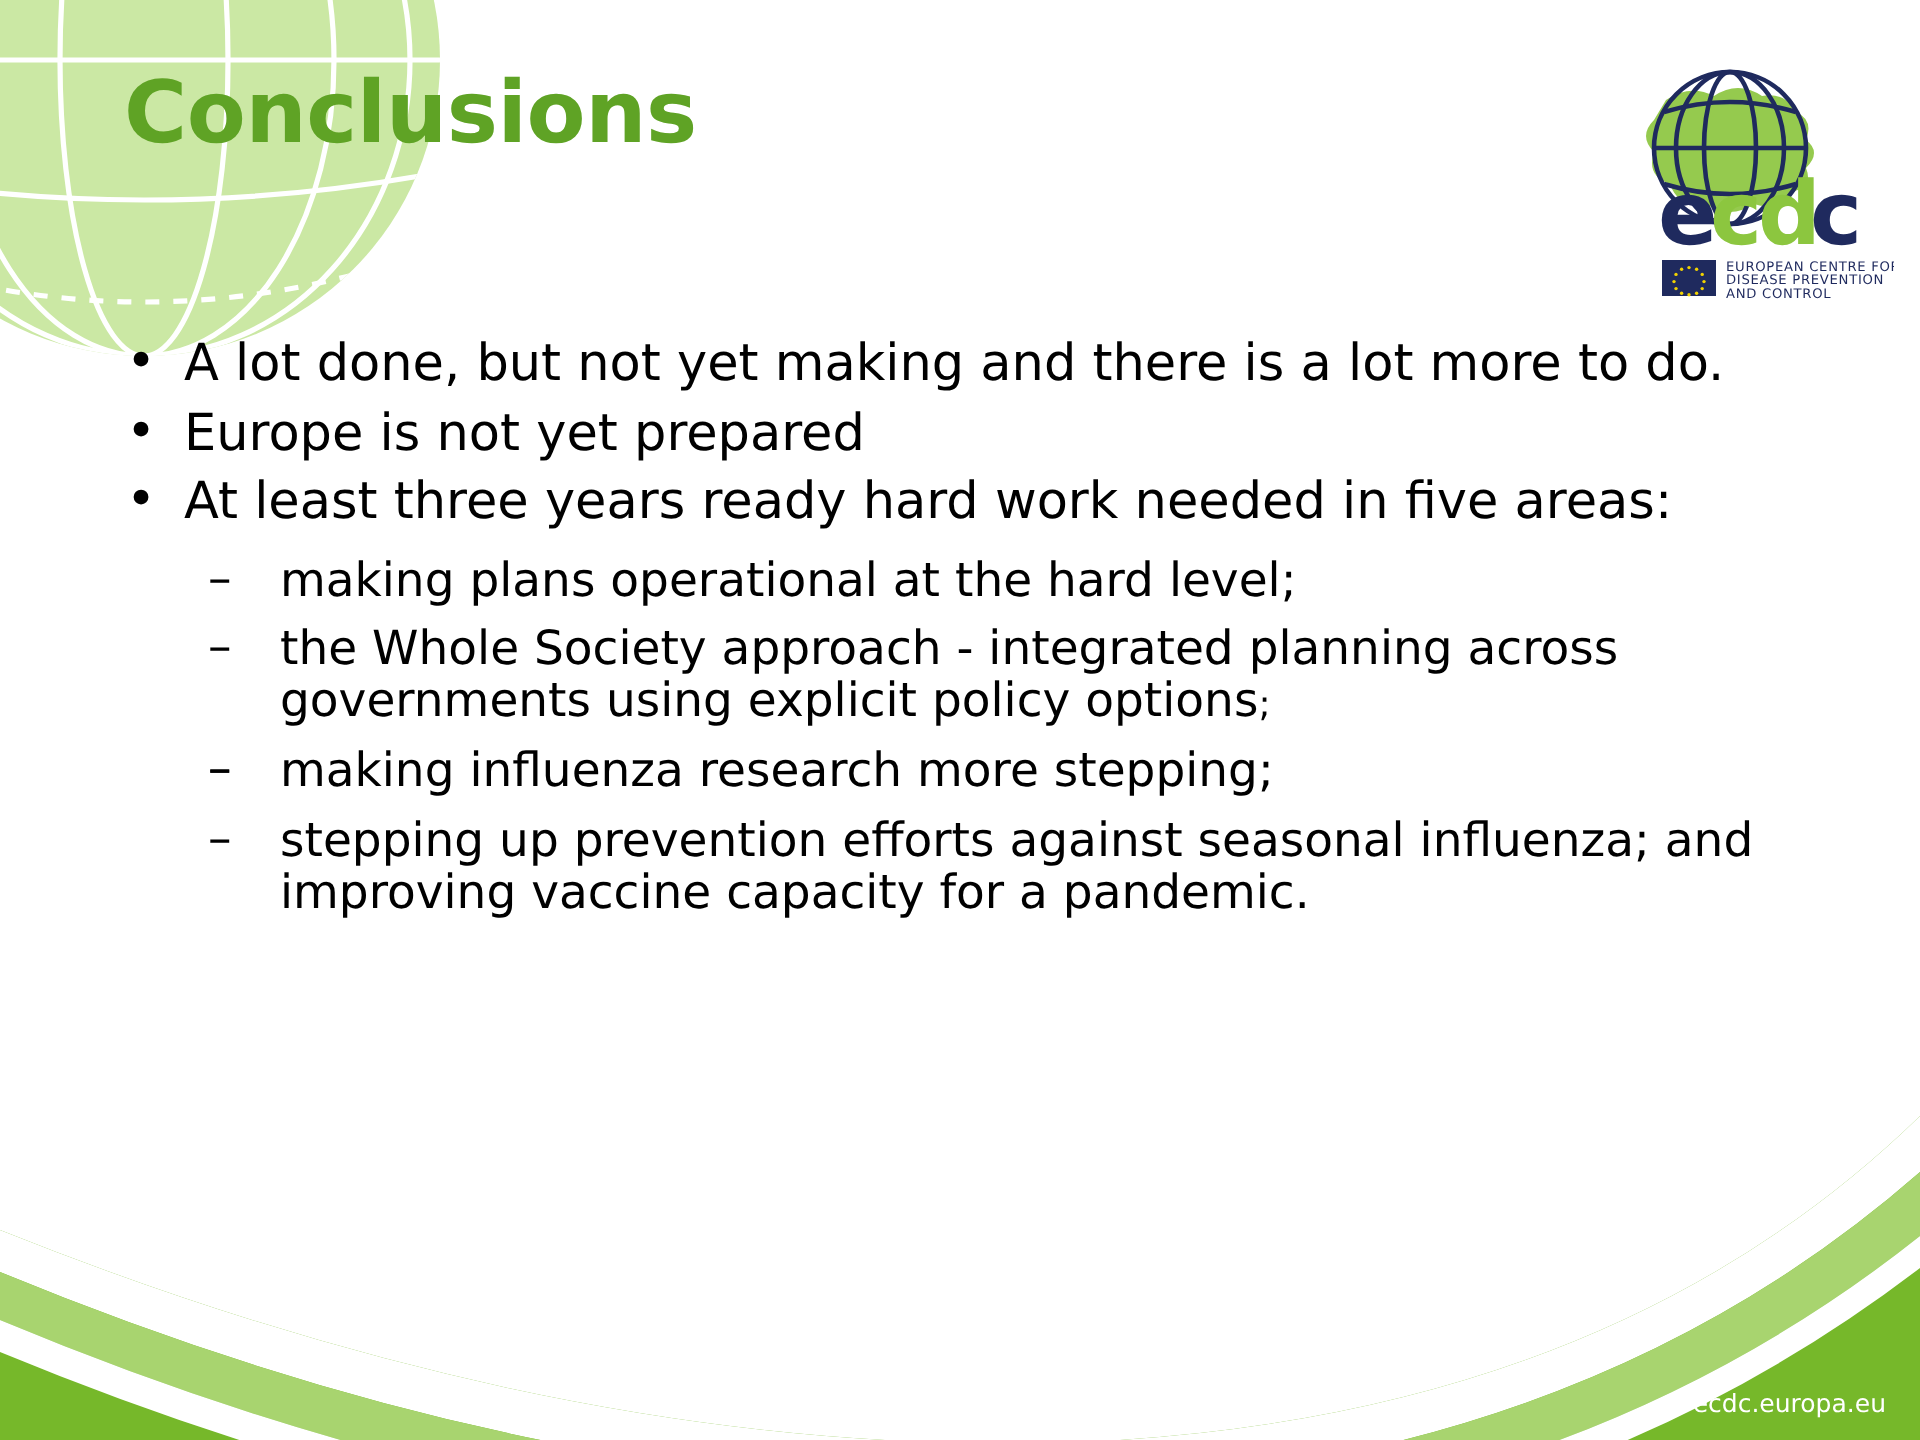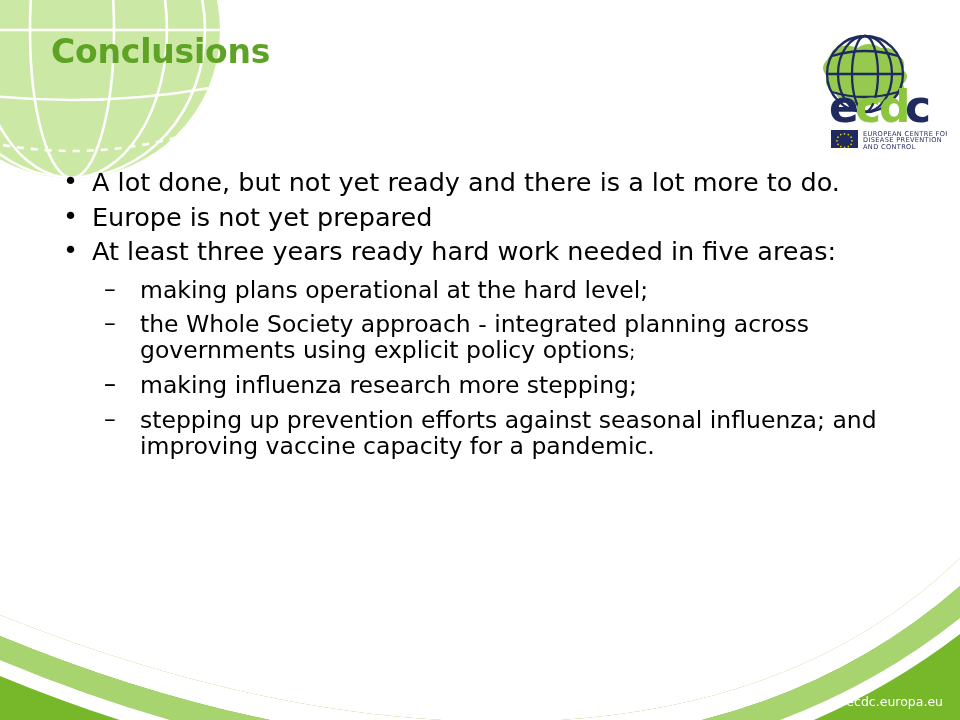--- a/index.html
+++ b/index.html
@@ -24,23 +24,23 @@
     left: -78px;
     top: -120px;
     width: 300px;
     height: 300px;
     pointer-events: none;
   }
 
   
   #title {
     position: absolute;
-    left: 51px;
+    left: 62px;
     top: 32px;
-    font-size: 33px;
+    font-size: 43px;
     font-weight: bold;
     color: #5FA325;
     letter-spacing: -0.2px;
     font-family: "DejaVu Sans", sans-serif;
   }
 
   
   #logo {
     position: absolute;
     left: 795px;
@@ -181,21 +181,21 @@
       <text x="68" y="109.5">EUROPEAN CENTRE FOR</text>
       <text x="68" y="116.2">DISEASE PREVENTION</text>
       <text x="68" y="122.9">AND CONTROL</text>
     </g>
   </svg>
 
   <div id="body">
 
     <div class="b1">
       <span class="mk">•</span>
-      <span>A lot done, but not yet ready and there is a lot more to do.</span>
+      <span>A lot done, but not yet making and there is a lot more to do.</span>
     </div>
 
     <div class="b1">
       <span class="mk">•</span>
       <span>Europe is not yet prepared</span>
     </div>
 
     <div class="b1" style="margin-bottom:12px;">
       <span class="mk">•</span>
       <span>At least three years ready hard work needed in five areas:</span>

